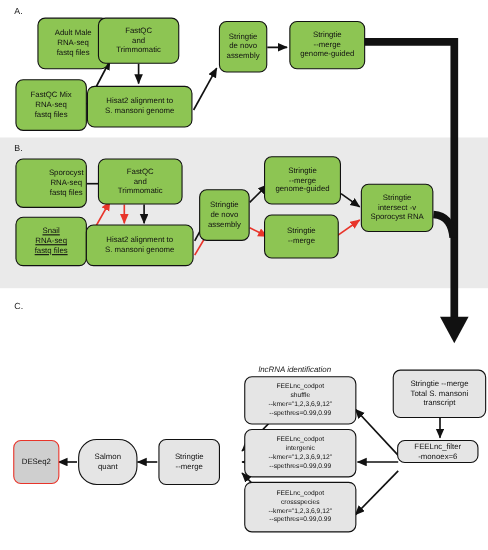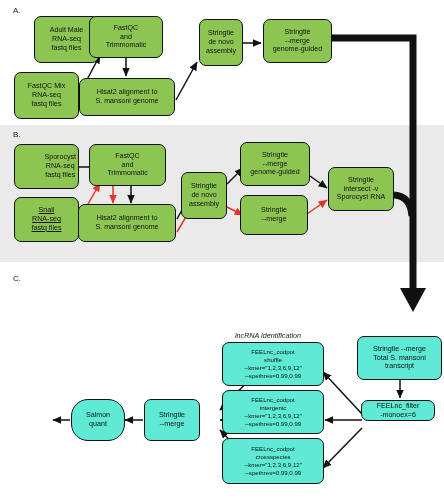--- a/index.html
+++ b/index.html
@@ -42,21 +42,21 @@
     border:1.6px solid #111111;
     border-radius:7px;
     font-size:7.1px;
     line-height:1.26;
     color:#111111;
     padding:1px 2px;
     z-index:5;
   }
   .node span{display:block;}
   .green{background:#8dc553;}
-  .grey{background:#5eead4;}
+  .grey{background:#e5e5e5;}
   .grey-red{background:#cfcfcf;border-color:#e8342a;border-width:1.8px;}
 
   .small{font-size:6.1px;line-height:1.3;}
 
   svg.overlay{
     position:absolute;left:0;top:0;
     width:444px;height:500px;
     z-index:2;
     pointer-events:none;
   }
@@ -298,14 +298,19 @@
     </div>
   </div>
 
   <div class="node grey" style="left:71px;top:399px;width:54px;height:42px;border-radius:17px;">
     <div>
       <span>Salmon</span>
       <span>quant</span>
     </div>
   </div>
 
+  <div class="node grey-red" style="left:12px;top:400px;width:42px;height:40px;">
+    <div>
+      <span>DESeq2</span>
+    </div>
+  </div>
 
 </div>
 
 </body></html>

